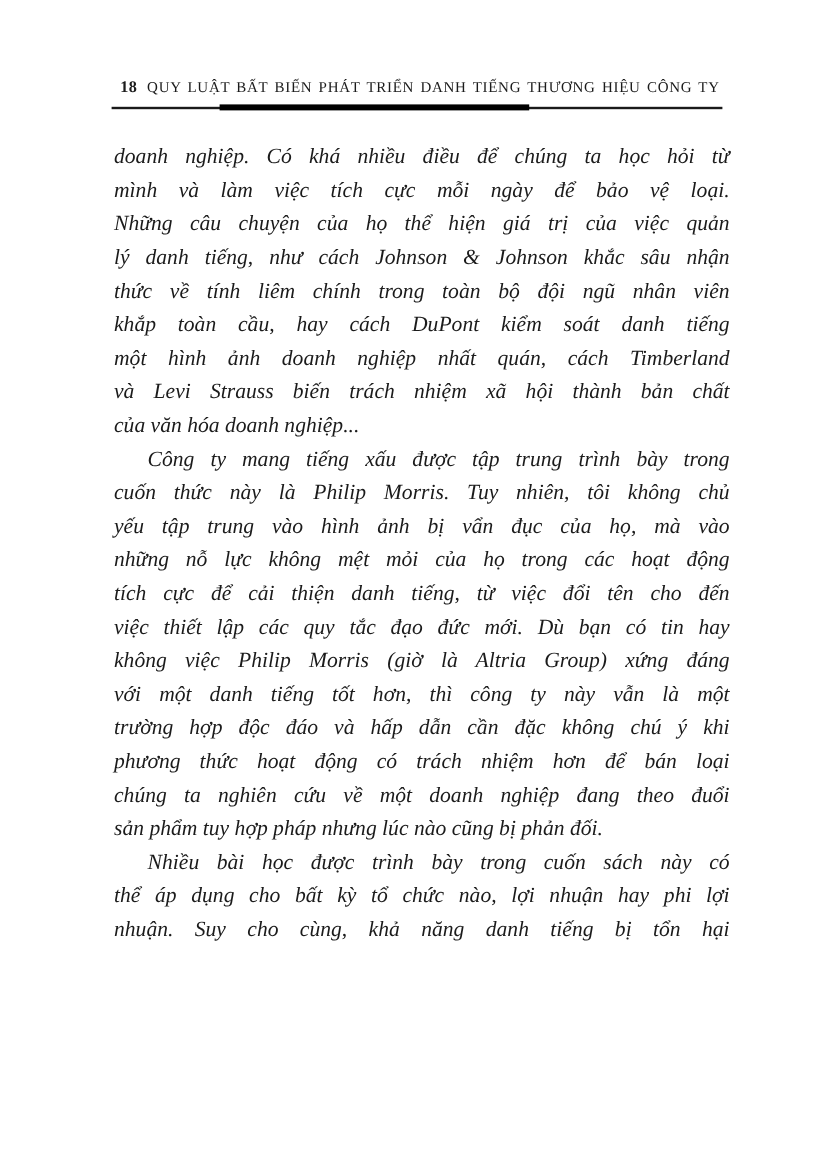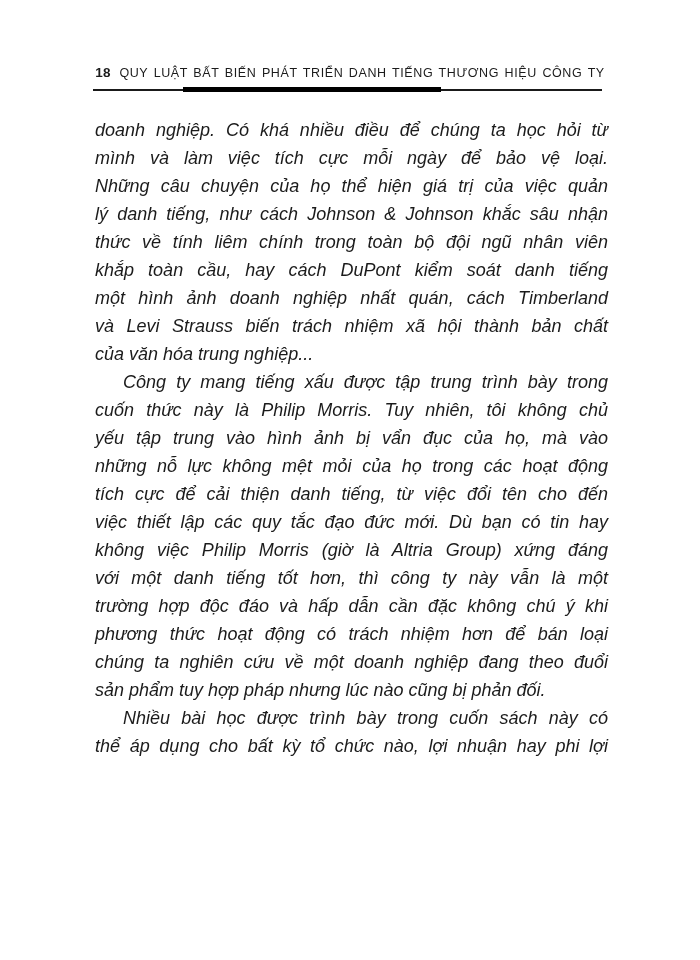--- a/index.html
+++ b/index.html
@@ -6,21 +6,21 @@
     margin: 0;
     padding: 0;
     background: #ffffff;
   }
   .page {
     position: relative;
     width: 700px;
     height: 818px;
     background: var(--bg, #ffffff);
     overflow: hidden;
-    font-family: Liberation Sans, sans-serif;
+    font-family: Liberation Serif, serif;
   }
   
   .running-head {
     position: absolute;
     top: 65px;
     left: 93px;
     width: 514px;
     text-align: center;
     font-size: 12.5px;
     letter-spacing: 0.6px;
@@ -108,32 +108,33 @@
 
   <div class="body-text" id="body-text">
       <div class="text-line">doanh nghiệp. Có khá nhiều điều để chúng ta học hỏi từ</div>
       <div class="text-line">mình và làm việc tích cực mỗi ngày để bảo vệ loại.</div>
       <div class="text-line">Những câu chuyện của họ thể hiện giá trị của việc quản</div>
       <div class="text-line">lý danh tiếng, như cách Johnson &amp; Johnson khắc sâu nhận</div>
       <div class="text-line">thức về tính liêm chính trong toàn bộ đội ngũ nhân viên</div>
       <div class="text-line">khắp toàn cầu, hay cách DuPont kiểm soát danh tiếng</div>
       <div class="text-line">một hình ảnh doanh nghiệp nhất quán, cách Timberland</div>
       <div class="text-line">và Levi Strauss biến trách nhiệm xã hội thành bản chất</div>
-      <div class="text-line para-end">của văn hóa trung nghiệp...</div>
+      <div class="text-line para-end">của văn hóa doanh nghiệp...</div>
       <div class="text-line indent">Công ty mang tiếng xấu được tập trung trình bày trong</div>
       <div class="text-line">cuốn thức này là Philip Morris. Tuy nhiên, tôi không chủ</div>
       <div class="text-line">yếu tập trung vào hình ảnh bị vẩn đục của họ, mà vào</div>
       <div class="text-line">những nỗ lực không mệt mỏi của họ trong các hoạt động</div>
       <div class="text-line">tích cực để cải thiện danh tiếng, từ việc đổi tên cho đến</div>
       <div class="text-line">việc thiết lập các quy tắc đạo đức mới. Dù bạn có tin hay</div>
       <div class="text-line">không việc Philip Morris (giờ là Altria Group) xứng đáng</div>
       <div class="text-line">với một danh tiếng tốt hơn, thì công ty này vẫn là một</div>
       <div class="text-line">trường hợp độc đáo và hấp dẫn cần đặc không chú ý khi</div>
       <div class="text-line">phương thức hoạt động có trách nhiệm hơn để bán loại</div>
       <div class="text-line">chúng ta nghiên cứu về một doanh nghiệp đang theo đuổi</div>
       <div class="text-line para-end">sản phẩm tuy hợp pháp nhưng lúc nào cũng bị phản đối.</div>
       <div class="text-line indent">Nhiều bài học được trình bày trong cuốn sách này có</div>
       <div class="text-line">thể áp dụng cho bất kỳ tổ chức nào, lợi nhuận hay phi lợi</div>
+      <div class="text-line">nhuận. Suy cho cùng, khả năng danh tiếng bị tổn hại</div>
     </div>
 
   <div class="folio">10</div>
 
 </div>
 
 </body></html>

